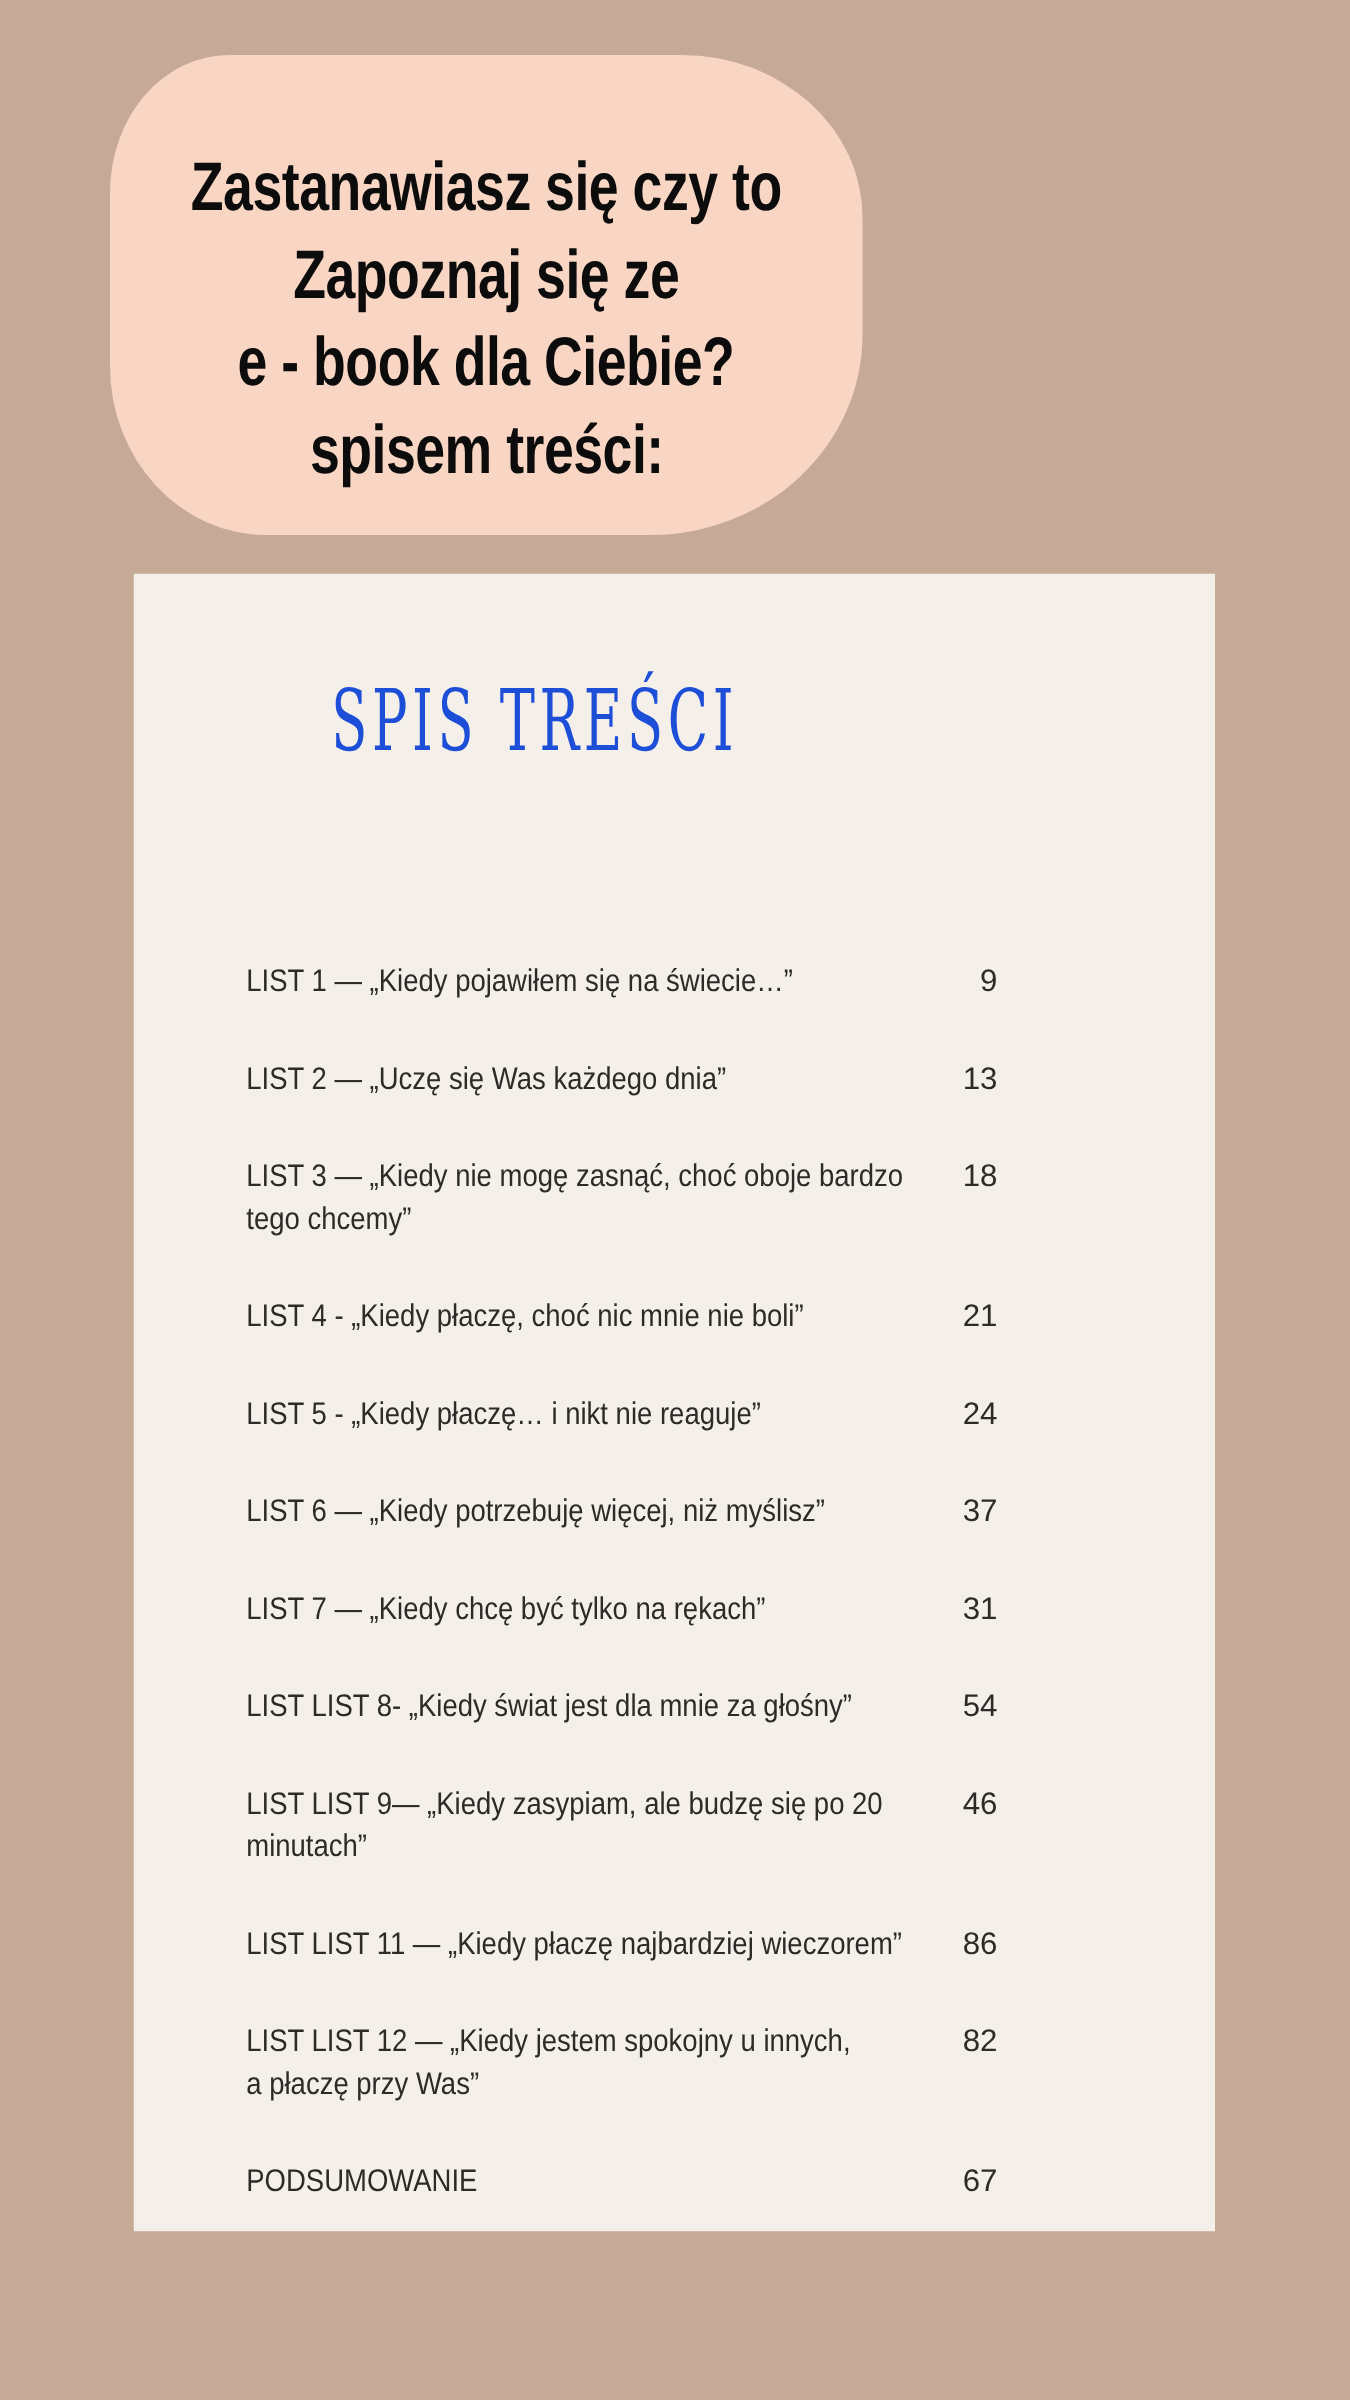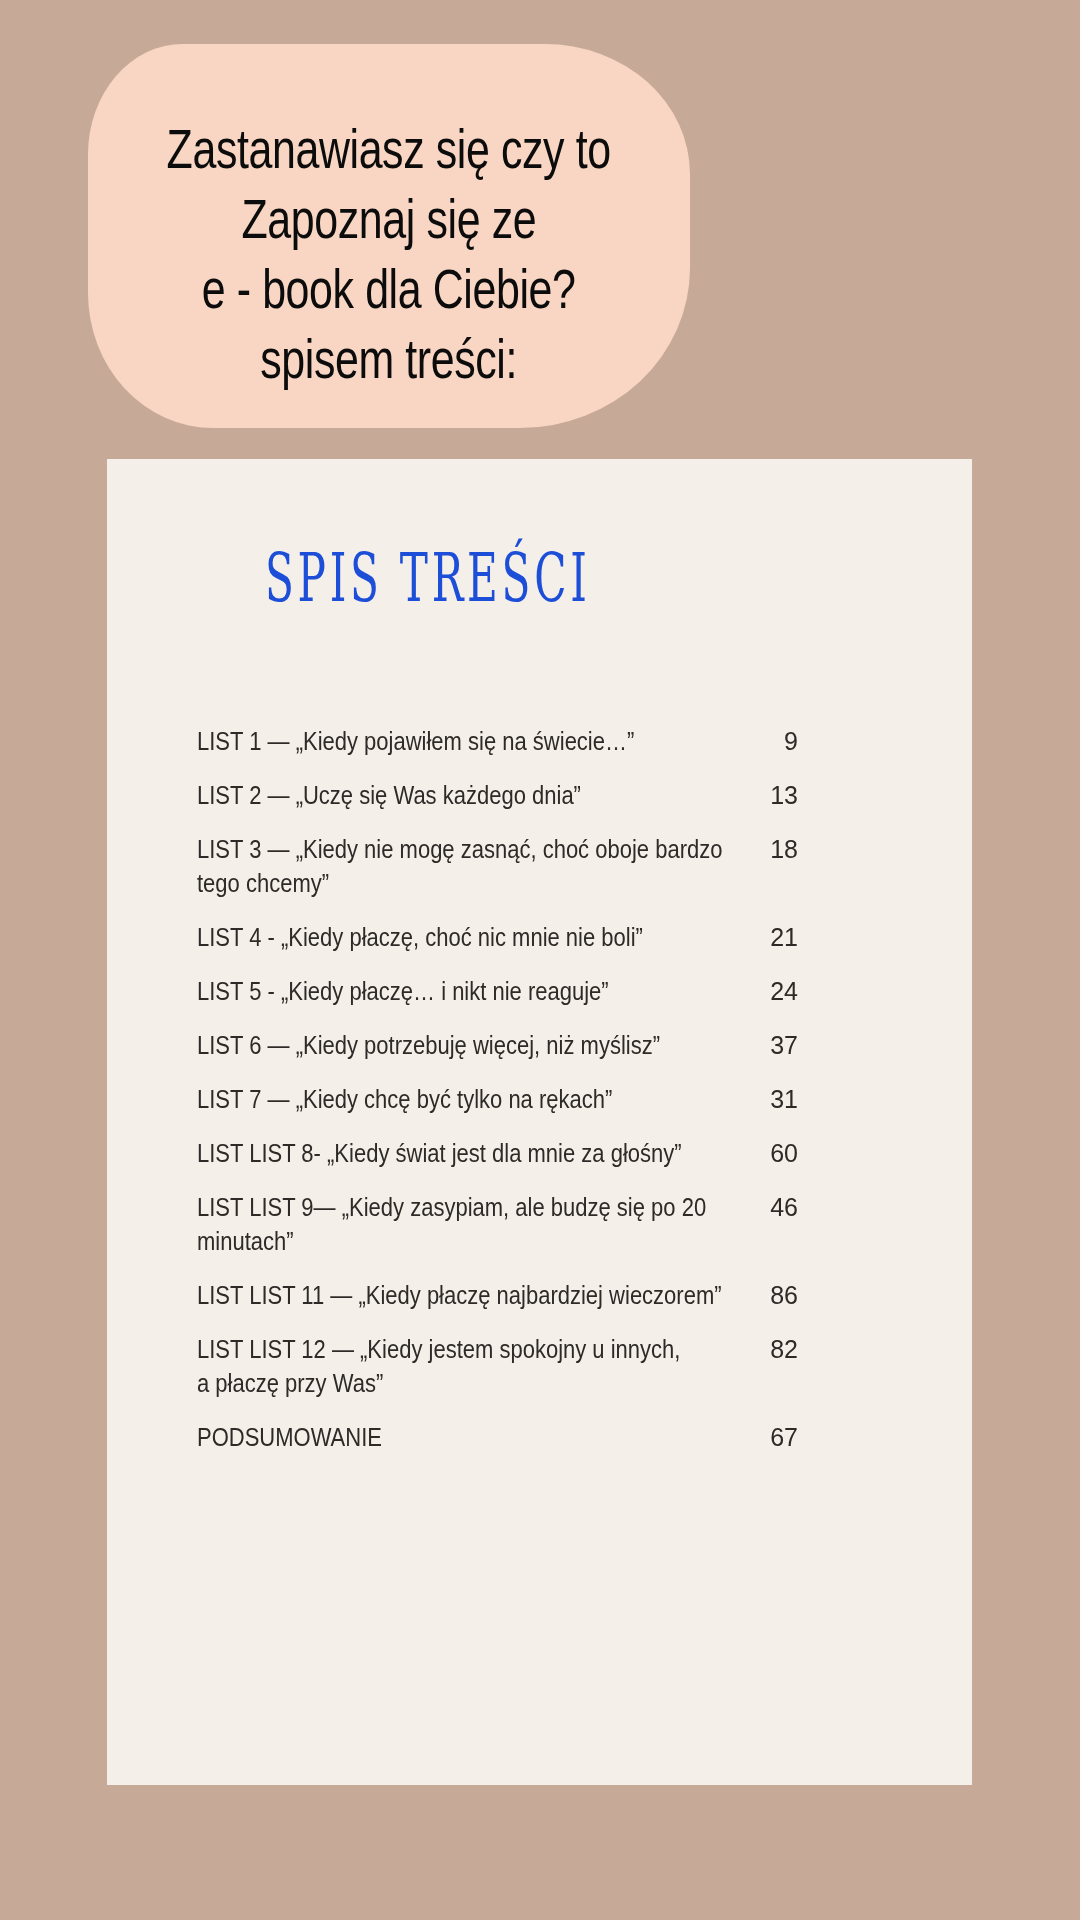--- a/index.html
+++ b/index.html
@@ -14,21 +14,21 @@
   .bubble{
     position:absolute;left:88px;top:44px;
     width:602px;height:384px;
     background:#f8d6c3;
     border-radius:95px 145px 170px 125px / 110px 130px 160px 135px;
   }
   .bubble-text{
     position:absolute;left:-60px;right:-60px;top:70px;
     text-align:center;
     color:#0c0c0c;
-    font-weight:normal;
+    font-weight:bold;
     font-size:55px;
     line-height:70px;
     letter-spacing:-0.5px;
   }
   .bubble-line{white-space:nowrap;}
   .bubble-line > span{
     display:inline-block;
     transform:scaleX(.78);
     transform-origin:center;
     white-space:nowrap;
@@ -58,20 +58,21 @@
     width:601px;
   }
   .toc-row{
     display:flex;
     justify-content:space-between;
     align-items:flex-start;
     margin-bottom:20px;
     color:#2e2a27;
     font-size:25px;
     line-height:34px;
+    margin-top:44px;
   }
   .toc-title{flex:1 1 auto;min-width:0;}
   .toc-line{
     white-space:nowrap;
     transform:scaleX(.88);
     transform-origin:left center;
   }
   .toc-page{
     flex:0 0 auto;
     min-width:52px;
@@ -138,21 +139,21 @@
         <div class="toc-row">
           <div class="toc-title">
             <div class="toc-line">LIST 7 — „Kiedy chcę być tylko na rękach”</div>
           </div>
           <div class="toc-page">31</div>
         </div>
         <div class="toc-row">
           <div class="toc-title">
             <div class="toc-line">LIST LIST 8- „Kiedy świat jest dla mnie za głośny”</div>
           </div>
-          <div class="toc-page">60</div>
+          <div class="toc-page">54</div>
         </div>
         <div class="toc-row">
           <div class="toc-title">
             <div class="toc-line">LIST LIST 9— „Kiedy zasypiam, ale budzę się po 20</div>
             <div class="toc-line">minutach”</div>
           </div>
           <div class="toc-page">46</div>
         </div>
         <div class="toc-row">
           <div class="toc-title">

